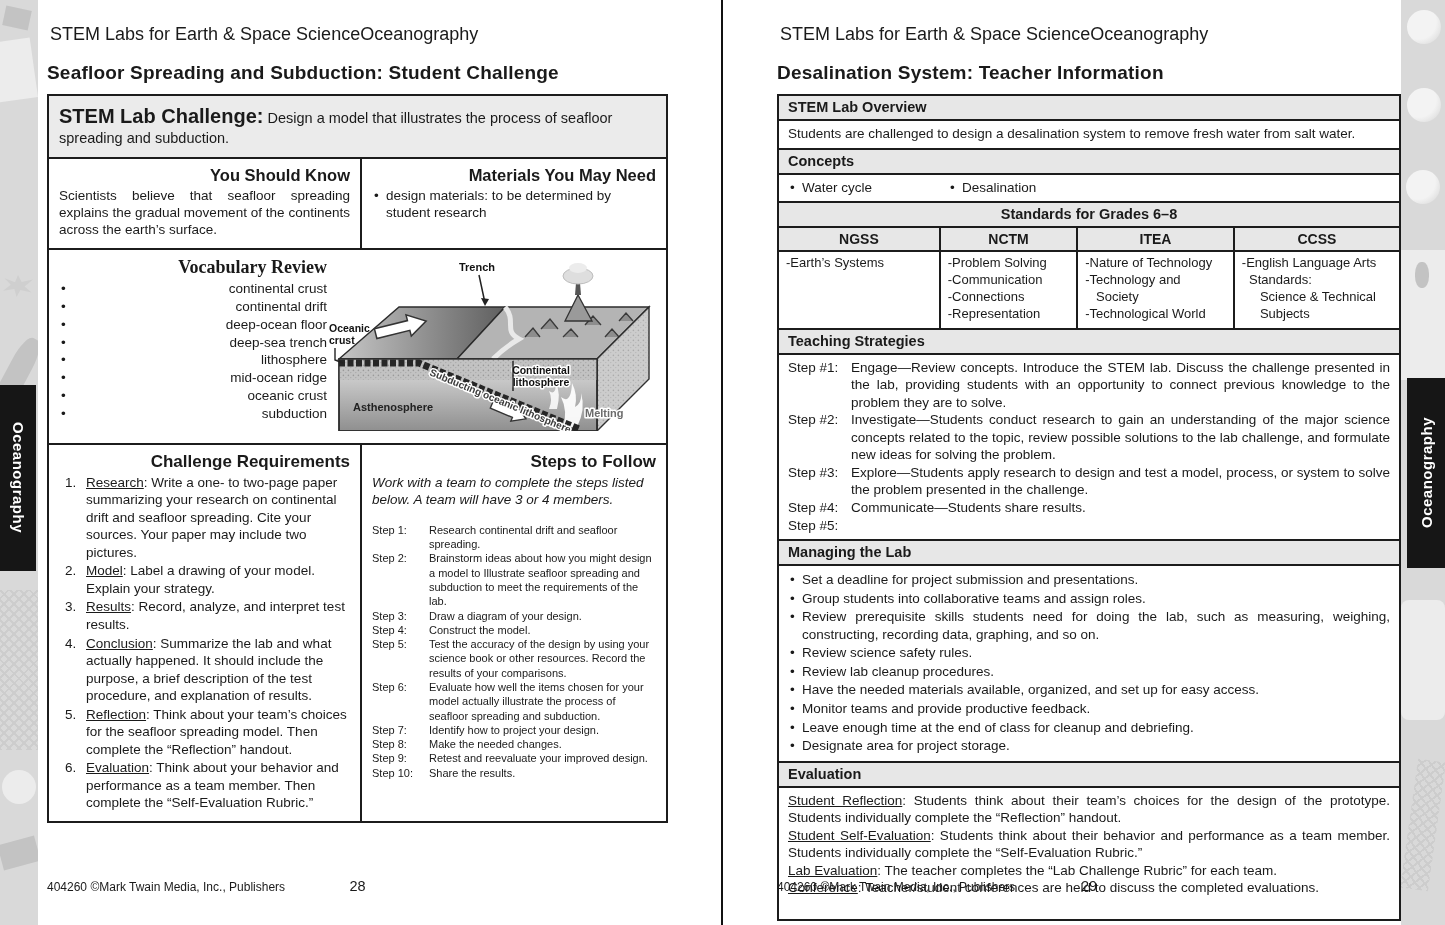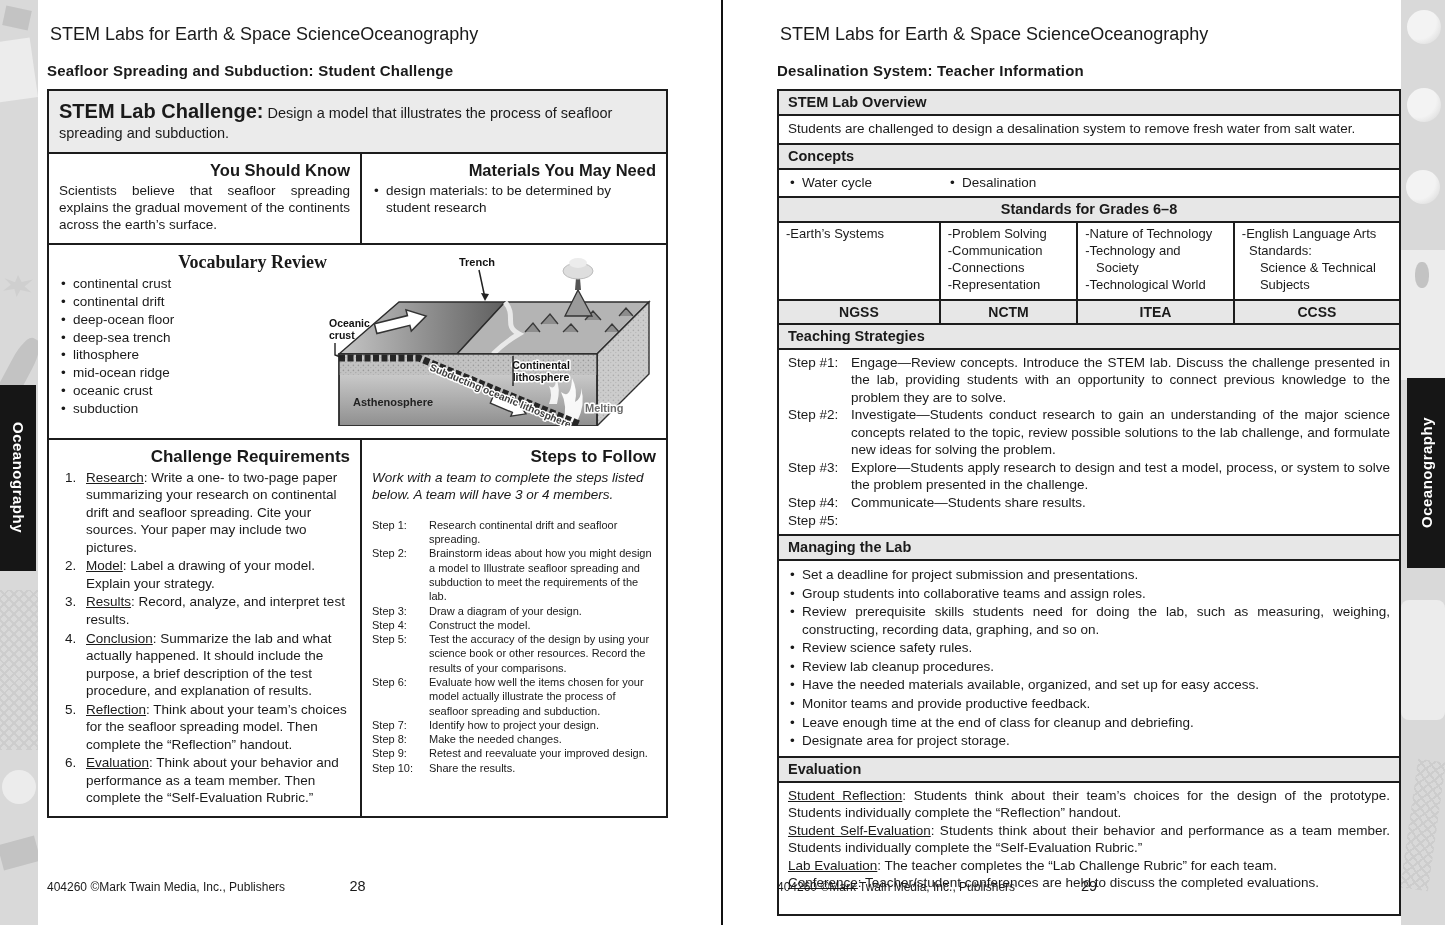--- a/index.html
+++ b/index.html
@@ -36,21 +36,21 @@
   .side-tab span { font-weight:bold; font-size:15px; letter-spacing:.5px; }
   .tab-left span { writing-mode:vertical-rl; }
   .tab-right span { writing-mode:vertical-rl; transform:rotate(180deg); }
 
   
   .page { position:absolute; top:24px; }
   .page-left  { left:47px;  width:621px; }
   .page-right { left:777px; width:624px; }
 
   .running-head { display:flex; justify-content:flex-start; font-size:18px; padding:0 3px; }
-  .page-title { font-size:15px; font-weight:bold; margin:17px 0 10px 0; letter-spacing:.2px; }
+  .page-title { font-size:19px; font-weight:bold; margin:17px 0 10px 0; letter-spacing:.2px; }
 
   .box { border:2px solid #1c1c1c; }
   .box + .box { margin-top:-2px; }
   .fill-gray { background:#ebebeb; }
 
   .challenge-box { padding:7px 10px 9px 10px; font-size:14.5px; line-height:1.3; }
   .challenge-box b { font-size:20px; }
 
   .twocol { display:grid; grid-template-columns:311px 1fr; }
   .twocol > .col + .col { border-left:2px solid #1c1c1c; }
@@ -157,21 +157,21 @@
         <ul class="bullet-list">
             <li>design materials: to be determined by student research</li>
           </ul>
       </div>
     </div>
 
     <div class="box" style="padding:7px 10px 6px 10px;">
       <div class="vocab-wrap">
         <div class="vocab-col">
           <div class="sec-title" style="font-size:18px;font-family:Liberation Serif, serif;">Vocabulary Review</div>
-          <ul class="bullet-list" style="font-size:13.5px;line-height:1.33;">
+          <ul class="bullet-list" style="font-size:13.5px;line-height:1.33;text-align:right;">
               <li>continental crust</li>
               <li>continental drift</li>
               <li>deep-ocean floor</li>
               <li>deep-sea trench</li>
               <li>lithosphere</li>
               <li>mid-ocean ridge</li>
               <li>oceanic crust</li>
               <li>subduction</li>
             </ul>
         </div>
@@ -341,41 +341,41 @@
 
       <div class="trow thead">Concepts</div>
       <div class="trow tbody-txt">
         <ul class="bullet-list concepts-row">
             <li>Water cycle</li>
             <li>Desalination</li>
           </ul>
       </div>
 
       <div class="trow thead std-title">Standards for Grades 6–8</div>
+      <div class="trow thead std-grid std-head" style="background:#e7e7e7;">
+          <div>NGSS</div>
+          <div>NCTM</div>
+          <div>ITEA</div>
+          <div>CCSS</div>
+        </div>
       <div class="trow std-grid" style="padding:0;">
           <div class="std-cell">-Earth’s Systems</div>
           <div class="std-cell">-Problem Solving
 -Communication
 -Connections
 -Representation</div>
           <div class="std-cell">-Nature of Technology
 -Technology and
    Society
 -Technological World</div>
           <div class="std-cell">-English Language Arts
   Standards:
      Science &amp; Technical
      Subjects</div>
         </div>
-      <div class="trow thead std-grid std-head" style="background:#e7e7e7;">
-          <div>NGSS</div>
-          <div>NCTM</div>
-          <div>ITEA</div>
-          <div>CCSS</div>
-        </div>
 
       <div class="trow thead">Teaching Strategies</div>
       <div class="trow">
           <div class="strategy-item">
           <span>Step #1:</span>
           <span style="text-align:justify;">Engage—Review concepts. Introduce the STEM lab. Discuss the challenge presented in the lab, providing students with an opportunity to connect previous knowledge to the problem they are to solve.</span>
         </div>
           <div class="strategy-item">
           <span>Step #2:</span>
           <span style="text-align:justify;">Investigate—Students conduct research to gain an understanding of the major science concepts related to the topic, review possible solutions to the lab challenge, and formulate new ideas for solving the problem.</span>

